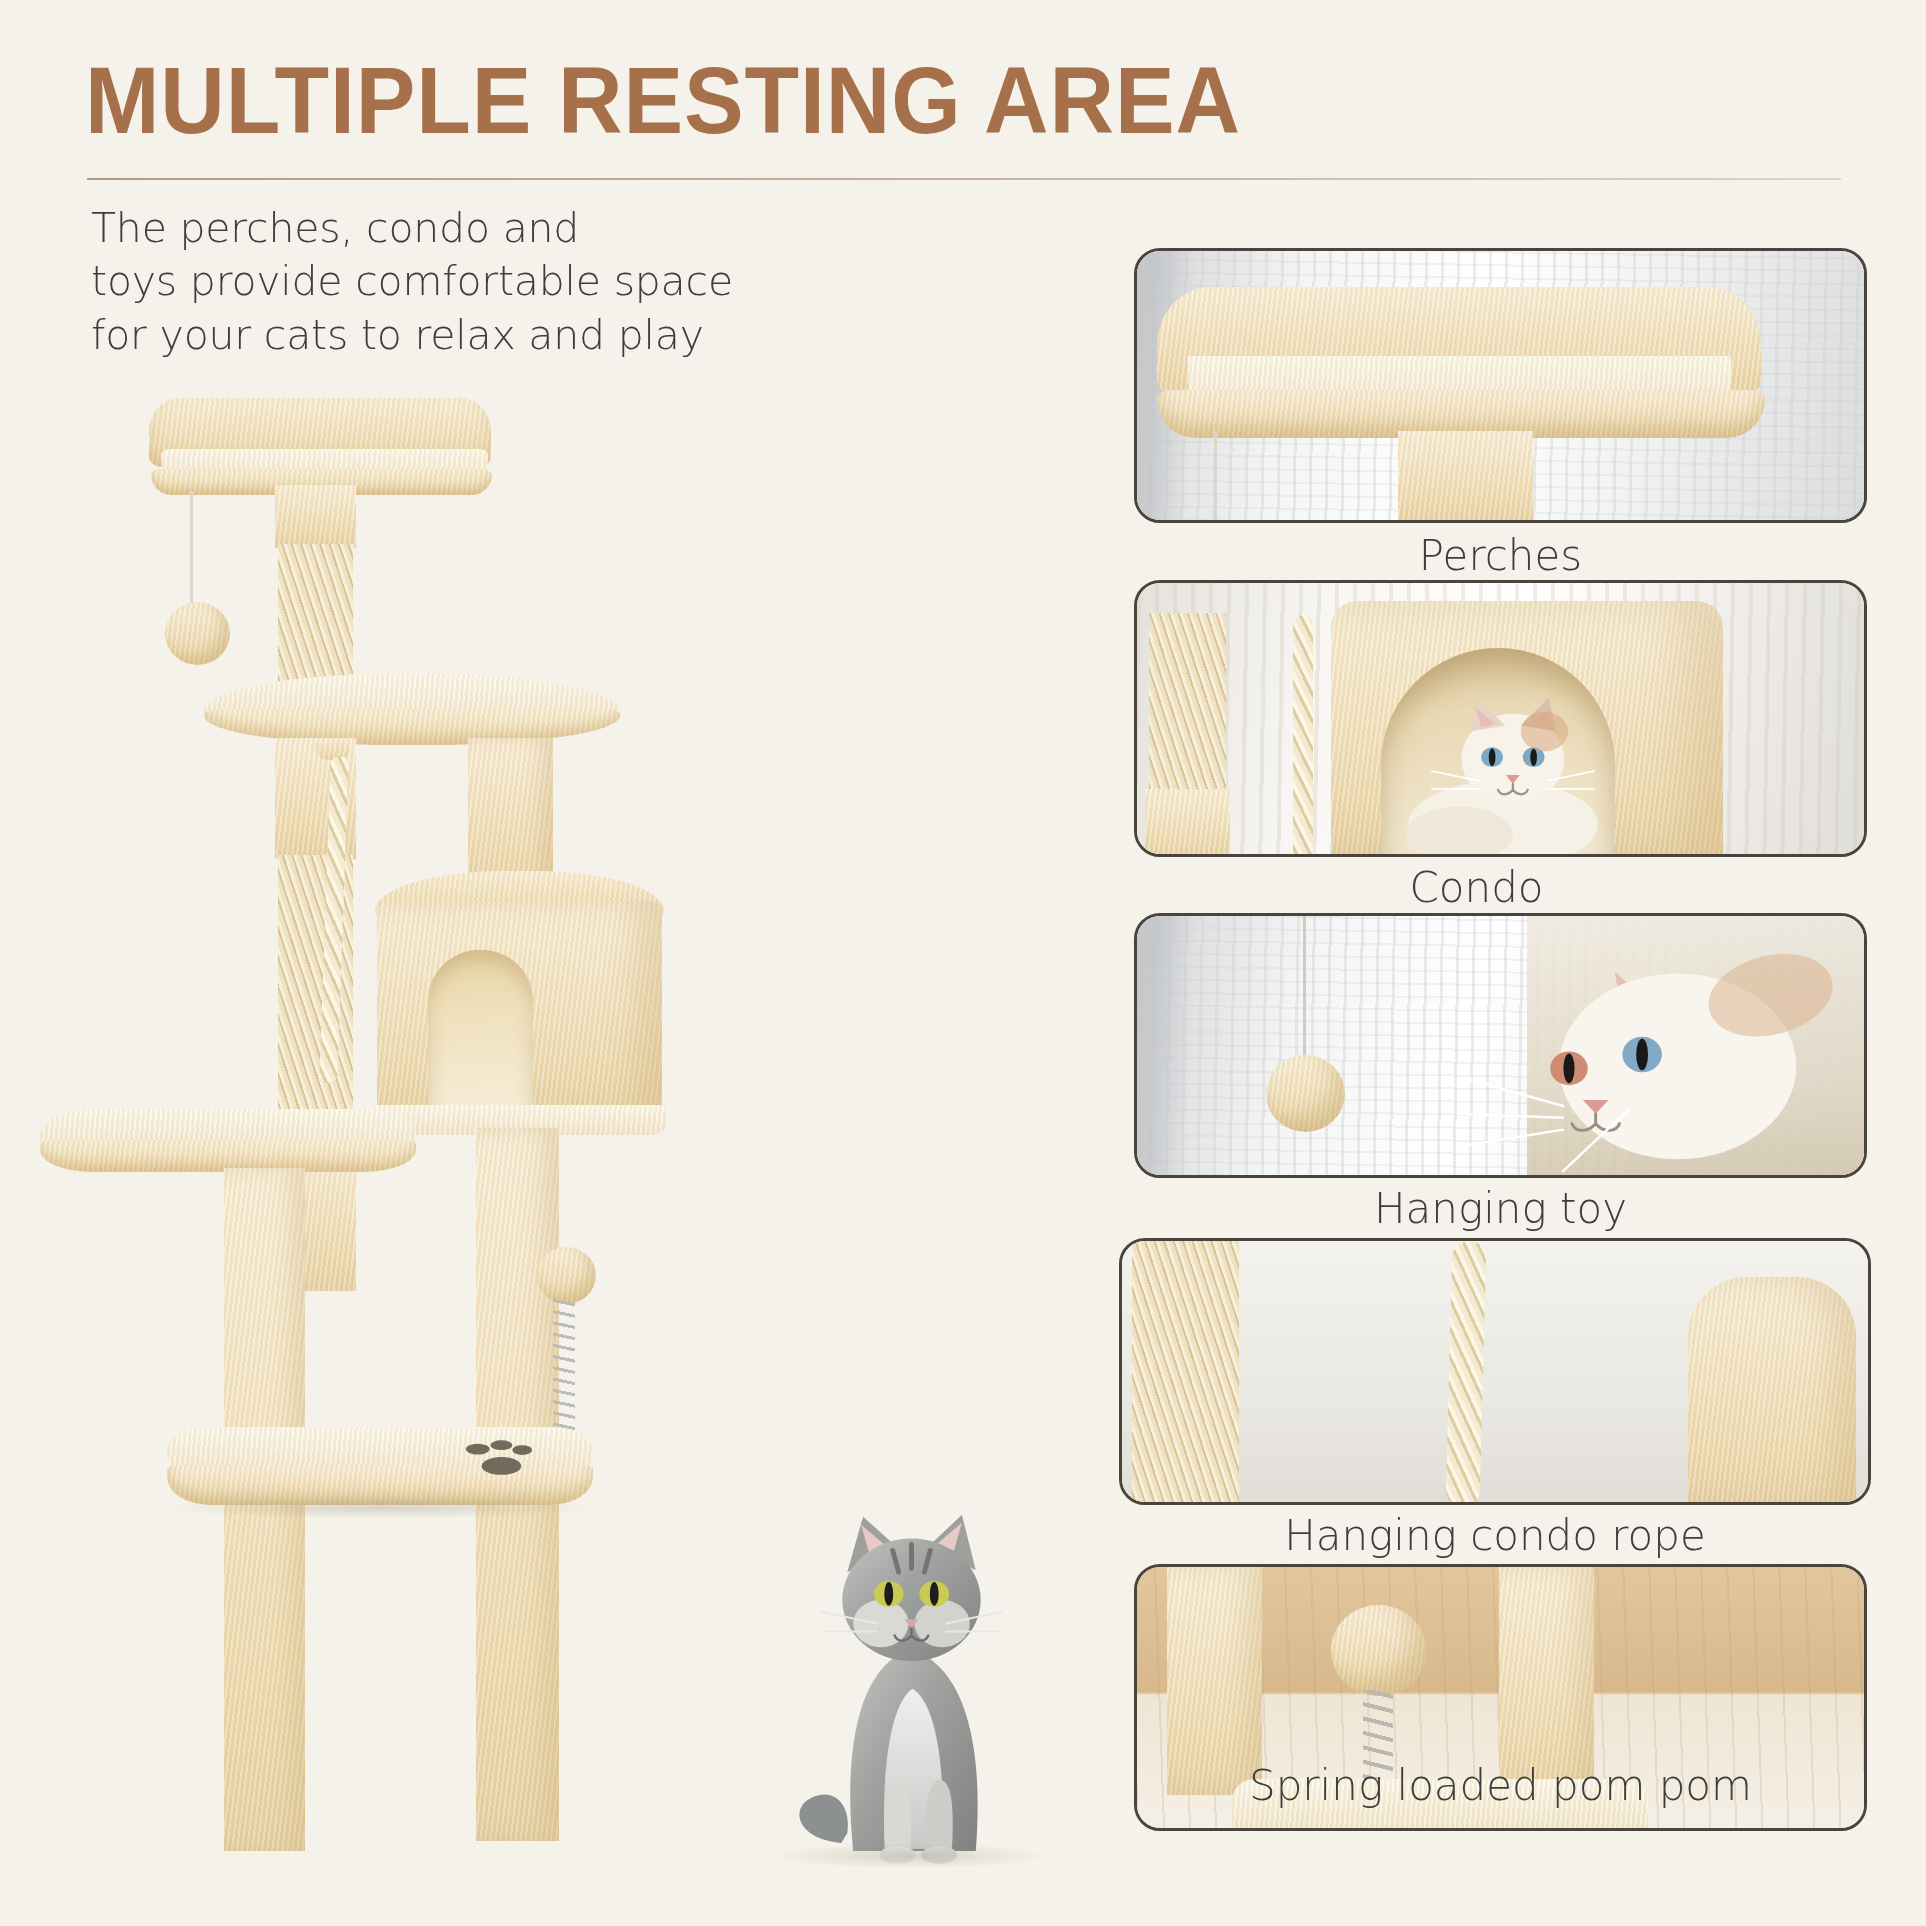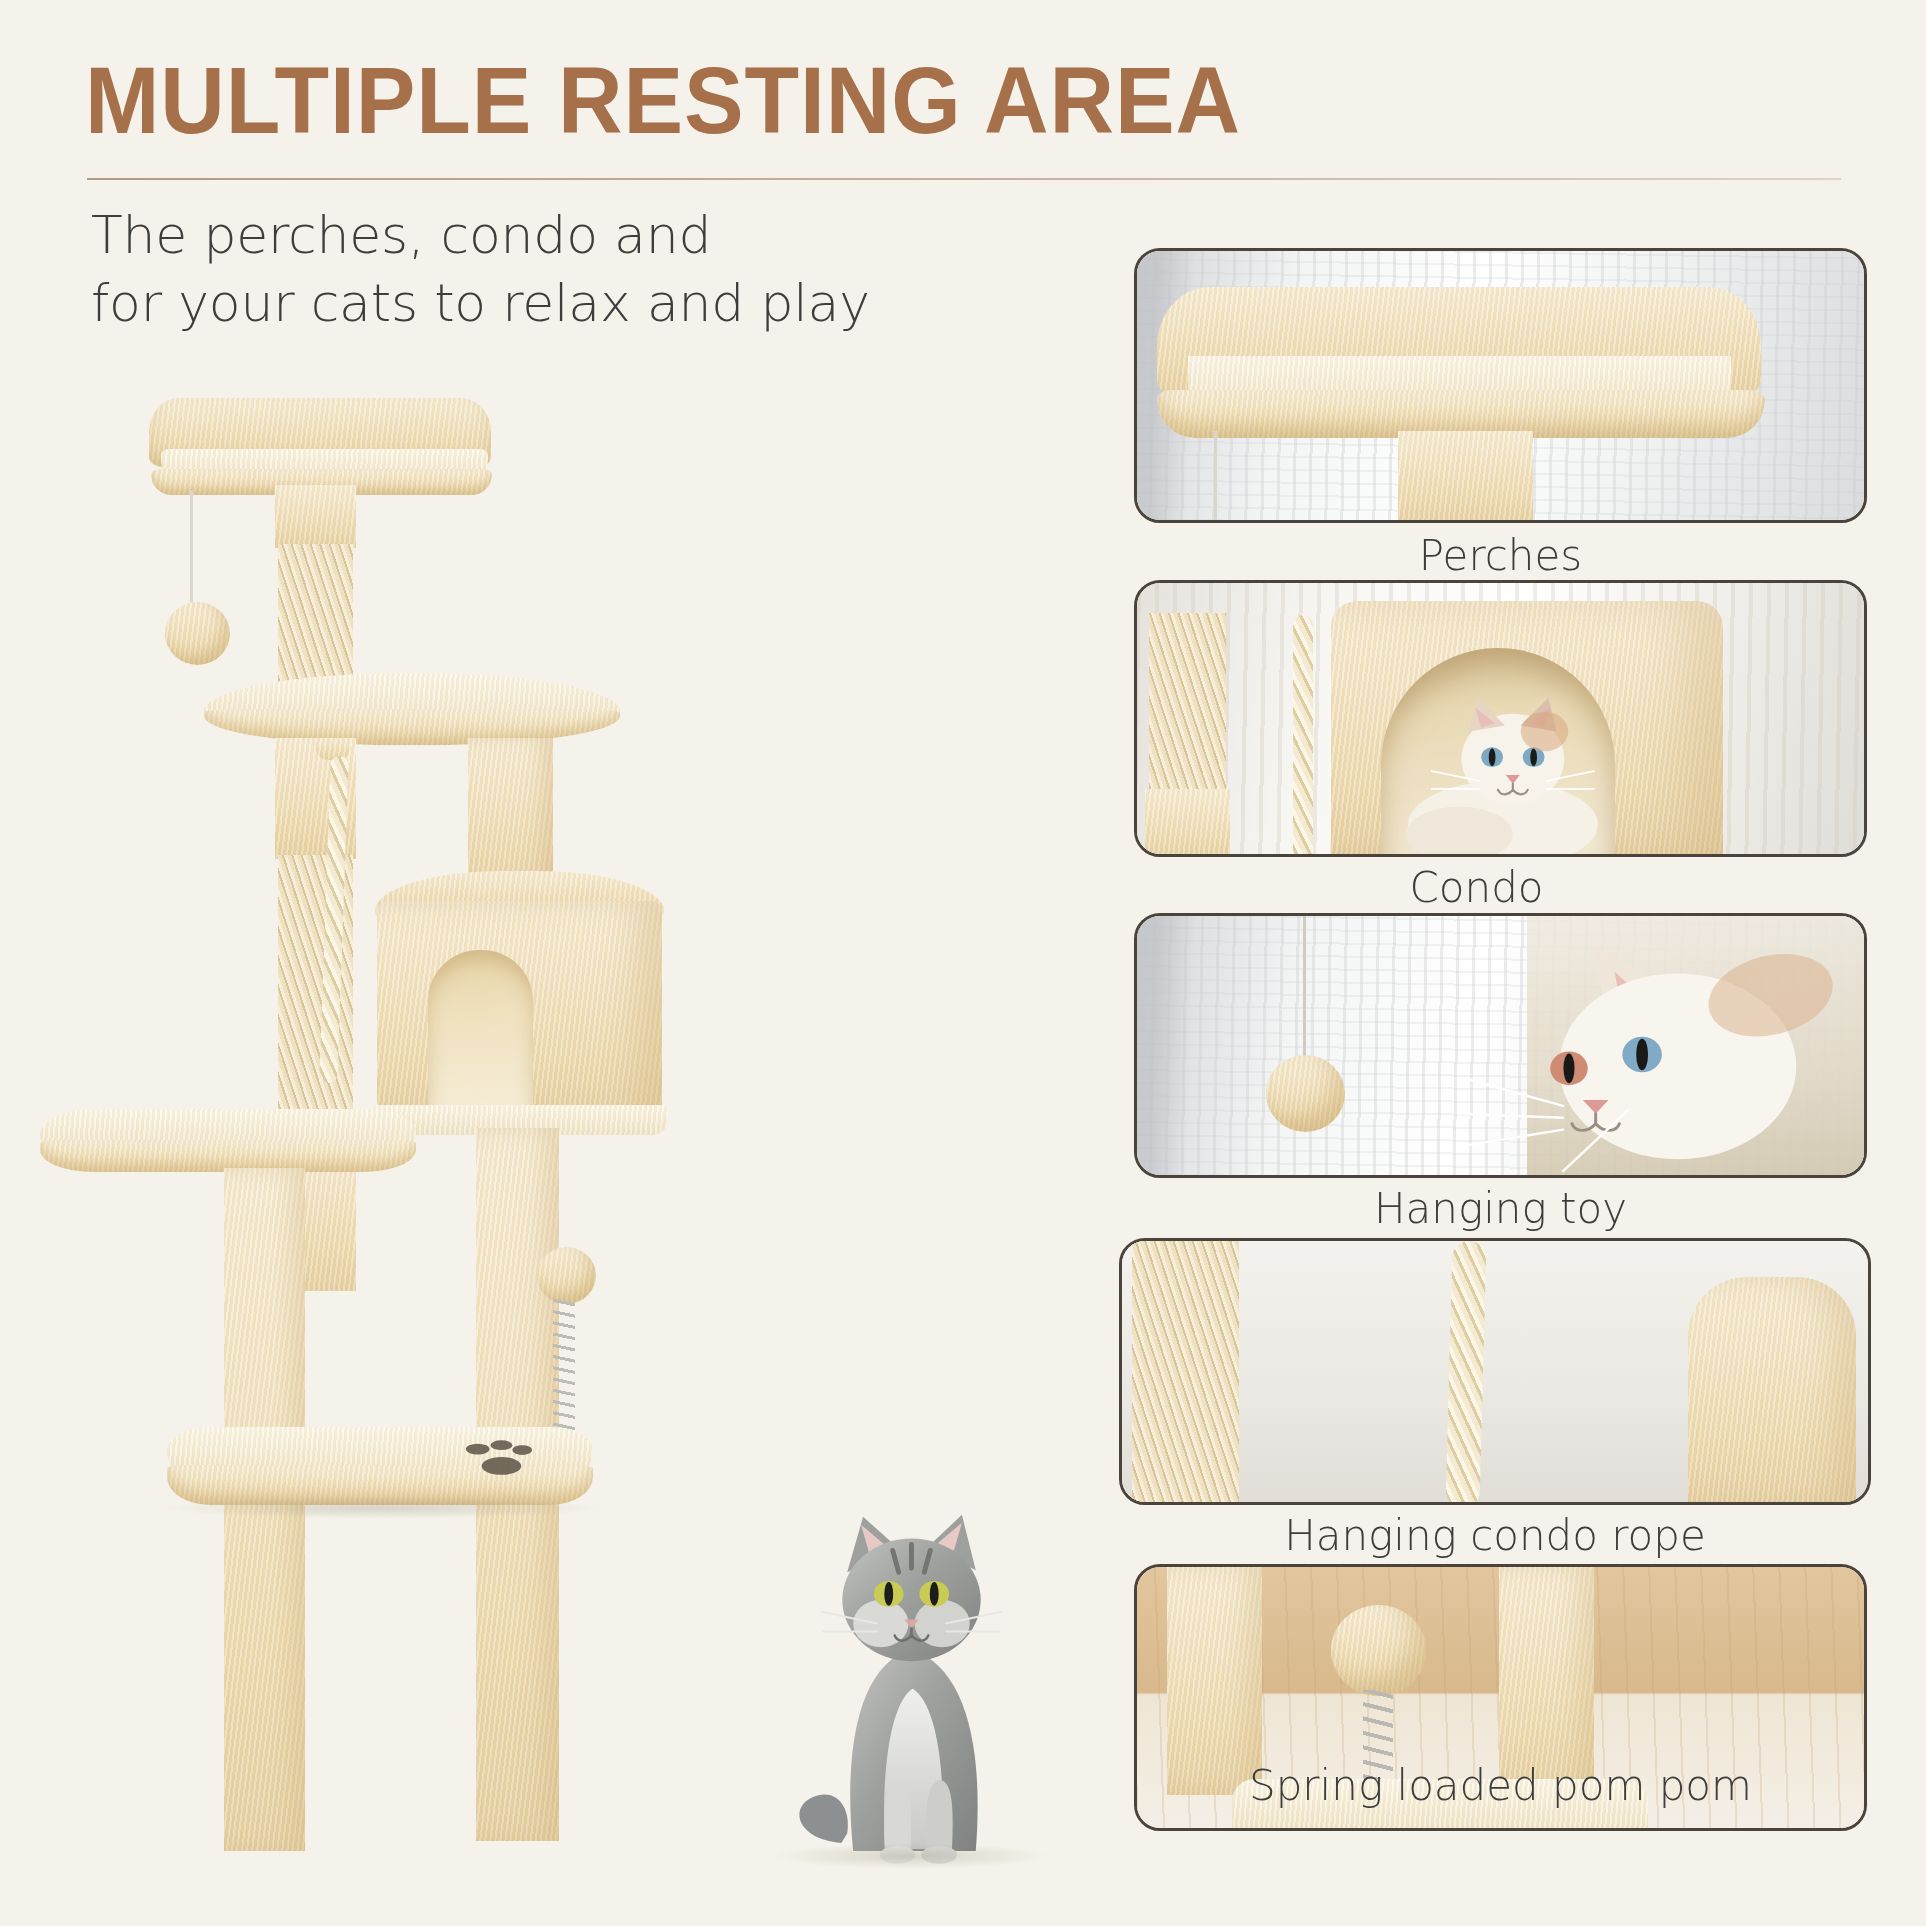--- a/index.html
+++ b/index.html
@@ -24,21 +24,21 @@
   }
   .divider {
     position: absolute; left: 87px; top: 178px;
     width: 1754px; height: 2px;
     background: linear-gradient(to right,#b49a84,#c9b6a4 60%,#ddd2c6);
   }
   .desc {
     position: absolute; left: 91px; top: 202px;
     width: 832px;
     font-family: "DejaVu Sans", sans-serif;
-    font-size: 52px; font-weight: 300;
+    font-size: 41px; font-weight: 300;
     line-height: 1.30;
     color: #3d3d3b;
     letter-spacing: -0.2px;
   }
   .desc div { white-space: nowrap; }
 
   
   .panel {
     position: absolute;
     border: 3px solid #4a443d;
@@ -117,20 +117,21 @@
 </style>
 </head>
 <body>
 
 <div class="page">
 
   <div class="title">MULTIPLE RESTING AREA</div>
   <div class="divider"></div>
   <div class="desc">
     <div>The perches, condo and</div>
+    <div>toys provide comfortable space</div>
     <div>for your cats to relax and play</div>
   </div>
 
   <div id="product">
 
     <div class="pc plush" style="left:109px;top:22px;width:342px;height:69px;border-radius:30px 30px 14px 14px/34px 34px 10px 10px;
              box-shadow:inset 0 -10px 16px rgba(200,170,110,.35);"></div>
     <div class="pc plush-lt" style="left:121px;top:73px;width:327px;height:34px;border-radius:8px 8px 18px 18px/6px 6px 26px 26px;"></div>
     <div class="pc plush" style="left:111px;top:93px;width:341px;height:26px;border-radius:10px 10px 22px 22px/6px 6px 22px 22px;
              box-shadow:inset 0 -6px 10px rgba(198,166,105,.4);"></div>

